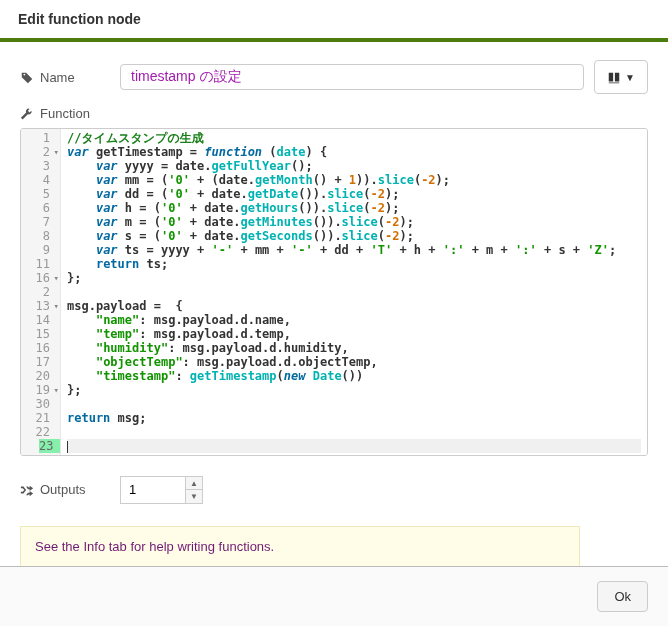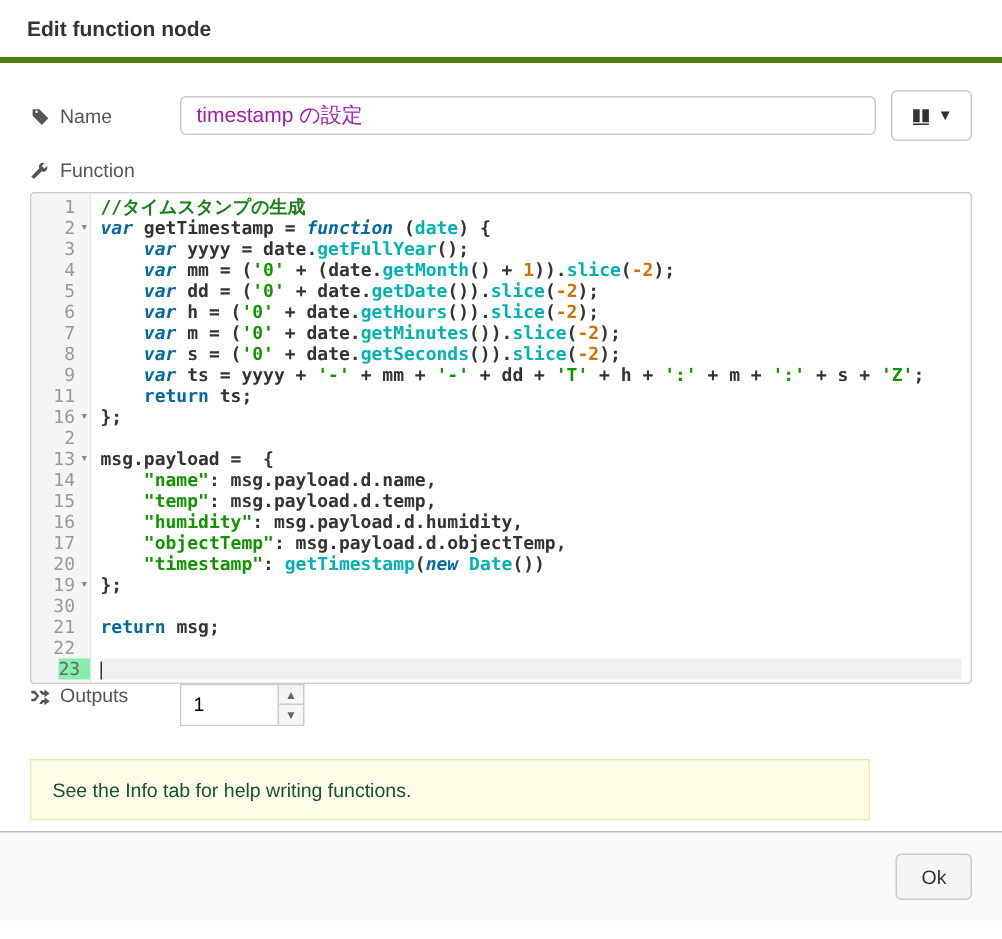--- a/index.html
+++ b/index.html
@@ -112,21 +112,22 @@
 .c-paren { color: #333; }
 .c-cursor {
   display: inline-block;
   width: 1px;
   height: 12px;
   background: #333;
   vertical-align: text-bottom;
 }
 .outputs-row {
   display: flex;
-  align-items: flex-start;
+  align-items: center;
+  margin-top: 20px;
 }
 .outputs-label {
   width: 100px;
   display: flex;
   align-items: center;
   gap: 6px;
   color: #555;
 }
 .spinner-wrap {
   display: flex;
@@ -153,26 +154,26 @@
   cursor: pointer;
   color: #666;
   background: #f5f5f5;
 }
 .spinner-btns div:first-child { border-bottom: 1px solid #ccc; }
 .info-box {
   margin-top: 22px;
   background: #fffde7;
   border: 1px solid #eee9b9;
   padding: 12px 14px;
-  color: #14532d;
+  color: #701a75;
   width: 560px;
 }
 .footer {
   position: absolute;
-  bottom: 12px;
+  bottom: 0;
   left: 0;
   right: 0;
   border-top: 1px solid #bbb;
   padding: 14px 20px;
   display: flex;
   justify-content: flex-end;
   gap: 8px;
   background: #fafafa;
 }
 .btn {

